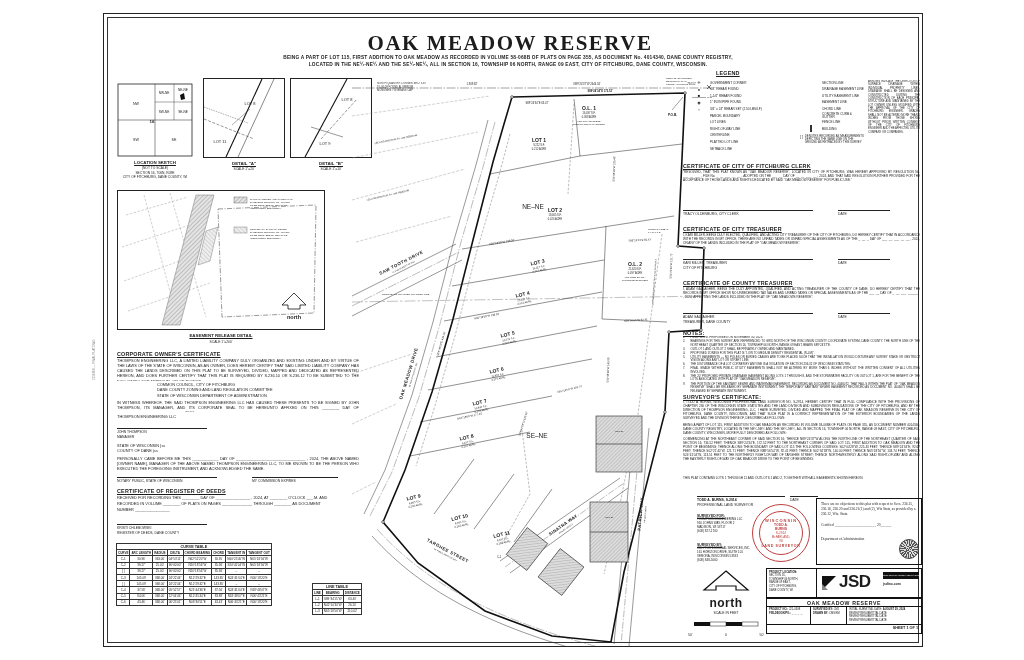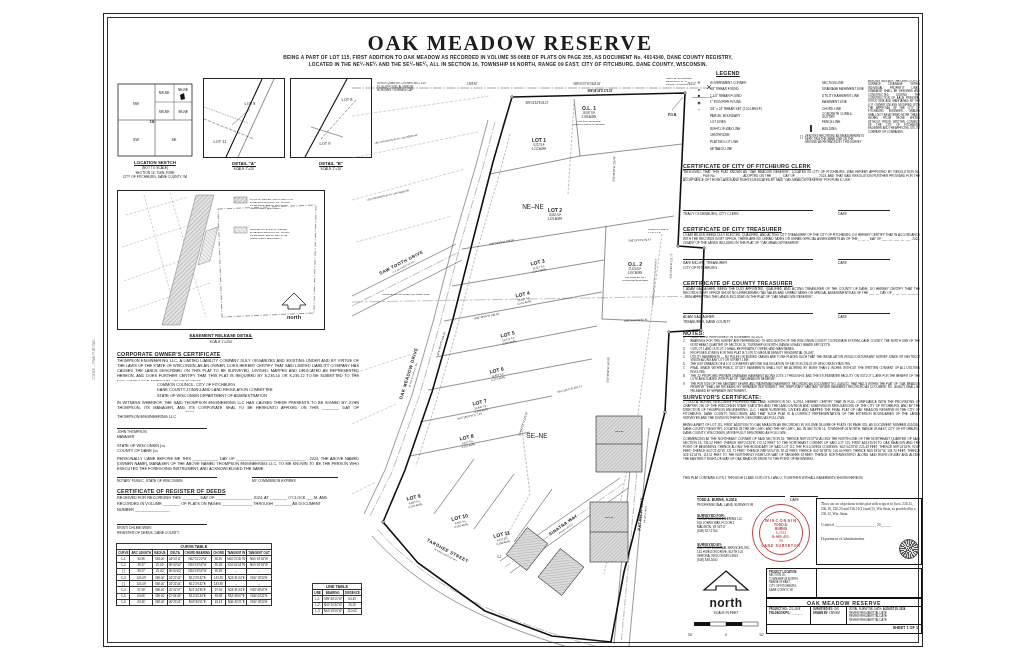--- a/index.html
+++ b/index.html
@@ -334,20 +334,29 @@
   <div class="abs tb" style="left:766px;top:568px;width:156px;height:66px;">
     <div style="display:flex;height:29px;border-bottom:.8px solid #111;">
       <div class="cell tbf" style="width:50px;padding:1.5px 2px;">
         <div style="font-weight:bold;">PROJECT LOCATION:</div>
         <div>SECTION 16,</div>
           <div>TOWNSHIP 06 NORTH,</div>
         <div>RANGE 09 EAST,</div>
           <div>CITY OF FITCHBURG,</div>
         <div>DANE COUNTY, WI</div>
       </div>
+      <div style="flex:1;position:relative;">
+        <svg class="abs" style="left:4px;top:6px;" width="16" height="16" viewBox="0 0 16 16">
+          <polygon points="1,1 15,1 1,15" fill="#111"></polygon>
+            <polygon points="1,9 7,15 1,15" fill="#888"></polygon>
+        </svg>
+        <div class="abs jsd" style="left:22px;top:3px;">JSD</div>
+        <div class="abs" style="left:66px;top:3px;width:36px;height:7px;background:#111;color:#fff;font-size:2.2px;line-height:7px;text-align:center;white-space:nowrap;overflow:hidden;">CREATE THE VISION  •  TELL THE STORY</div>
+        <div class="abs" style="left:66px;top:13px;font-size:3.4px;font-weight:bold;">jsdinc.com</div>
+      </div>
     </div>
     <div class="tbbar" style="height:9px;line-height:9px;">OAK MEADOW RESERVE</div>
     <div style="display:flex;height:18px;border-bottom:.8px solid #111;">
       <div class="cell tbf" style="width:44px;padding:1px 2px;">
         <div><span style="font-weight:bold;">PROJECT NO.:</span> <span>221-0308</span></div>
         <div><span style="font-weight:bold;">FIELDBOOK/PG.:</span> <span>________</span></div>
       </div>
       <div class="cell tbf" style="width:36px;padding:1px 2px;">
         <div><span style="font-weight:bold;">SURVEYED BY:</span> <span>CMJ</span></div>
         <div><span style="font-weight:bold;">DRAWN BY:</span> <span>CMS/KM</span></div>

